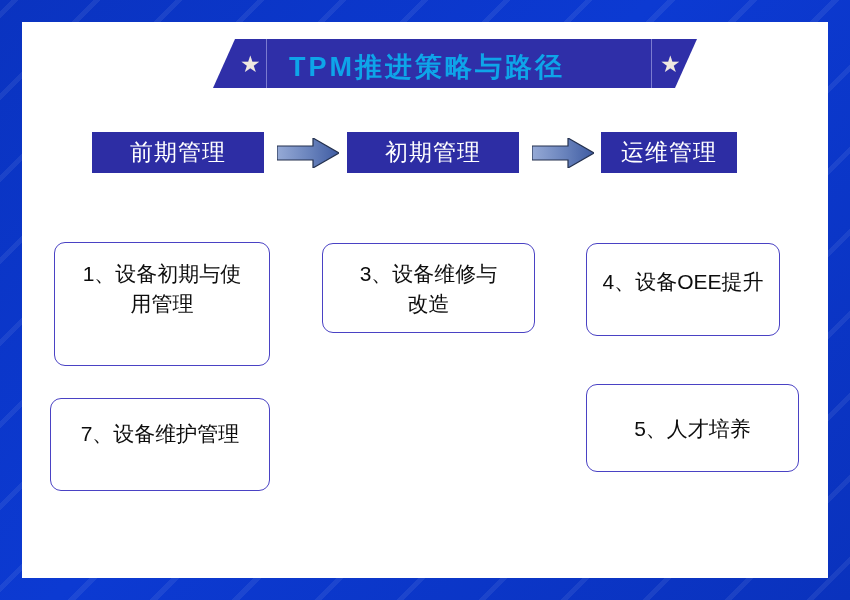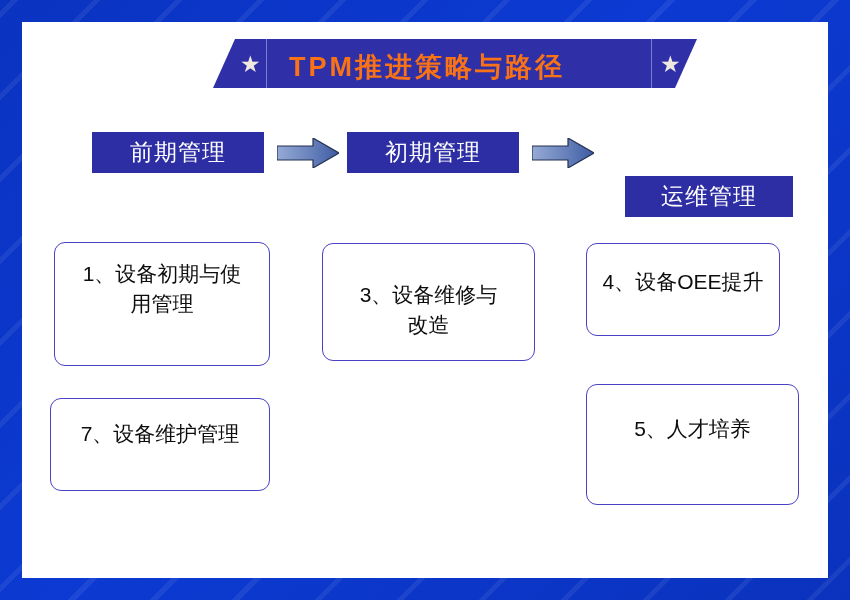--- a/index.html
+++ b/index.html
@@ -77,21 +77,21 @@
     color: #efe9e0;
     font-size: 23px;
     line-height: 1;
     position: absolute;
     top: 14px;
   }
   #banner-star-left  { left: 27px; }
   #banner-star-right { left: 447px; }
 
   #title-text {
-    color: #f97316;
+    color: #0ea5e9;
     font-size: 27px;
     font-weight: bold;
     letter-spacing: 3px;
     white-space: nowrap;
     position: absolute;
     left: 76px;
     top: 10px;
   }
 
   
@@ -101,21 +101,21 @@
     color: #ffffff;
     font-size: 23px;
     display: flex;
     align-items: center;
     justify-content: center;
     height: 41px;
     letter-spacing: 1px;
   }
   #stage-header-0 { left: 92px;  top: 132px; width: 172px; }
   #stage-header-1 { left: 347px; top: 132px; width: 172px; }
-  #stage-header-2 { left: 625px; top: 132px; width: 168px; margin-top: 44px; }
+  #stage-header-2 { left: 601px; top: 132px; width: 136px; }
 
   
   .stage-arrow {
     position: absolute;
     top: 138px;
     width: 62px;
     height: 30px;
   }
   #stage-arrow-0 { left: 277px; }
   #stage-arrow-1 { left: 532px; }
@@ -140,27 +140,27 @@
     white-space: pre-line;
   }
   .card.align-top    { align-items: flex-start; }
 
   #card-0 { left: 54px;  top: 242px; width: 216px; height: 124px; }
   #card-0 .card-text { padding-top: 16px; }
 
   #card-1 { left: 50px;  top: 398px; width: 220px; height: 93px; }
   #card-1 .card-text { padding-top: 20px; }
 
-  #card-2 { left: 322px; top: 243px; width: 213px; height: 118px; align-items: center; }
+  #card-2 { left: 322px; top: 243px; width: 213px; height: 90px; }
   #card-2 .card-text { padding-top: 15px; }
 
   #card-3 { left: 586px; top: 243px; width: 194px; height: 93px; }
   #card-3 .card-text { padding-top: 23px; }
 
-  #card-4 { left: 586px; top: 384px; width: 213px; height: 121px; }
+  #card-4 { left: 586px; top: 384px; width: 213px; height: 88px; }
   #card-4 .card-text { padding-top: 29px; }
 </style>
 </head>
 <body>
 
 <div id="frame">
   <div id="frame-inner"></div>
 </div>
 
 <div id="canvas">

